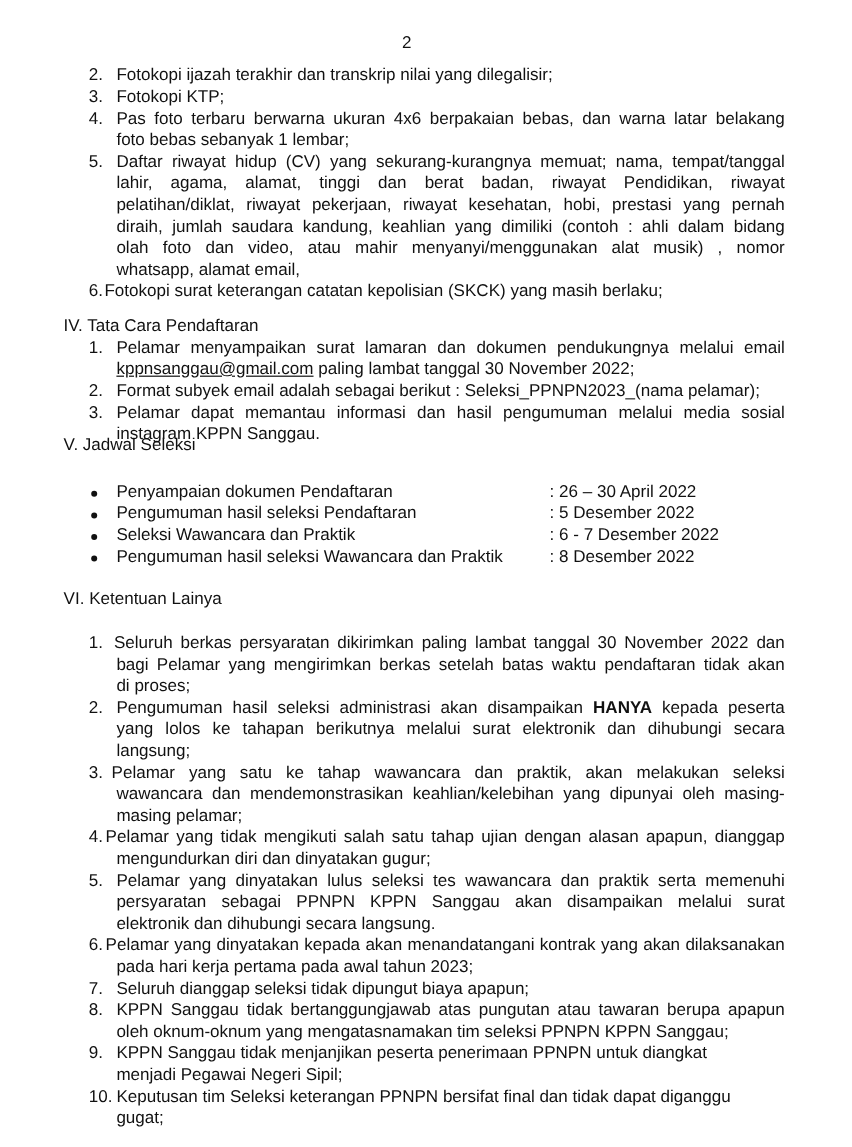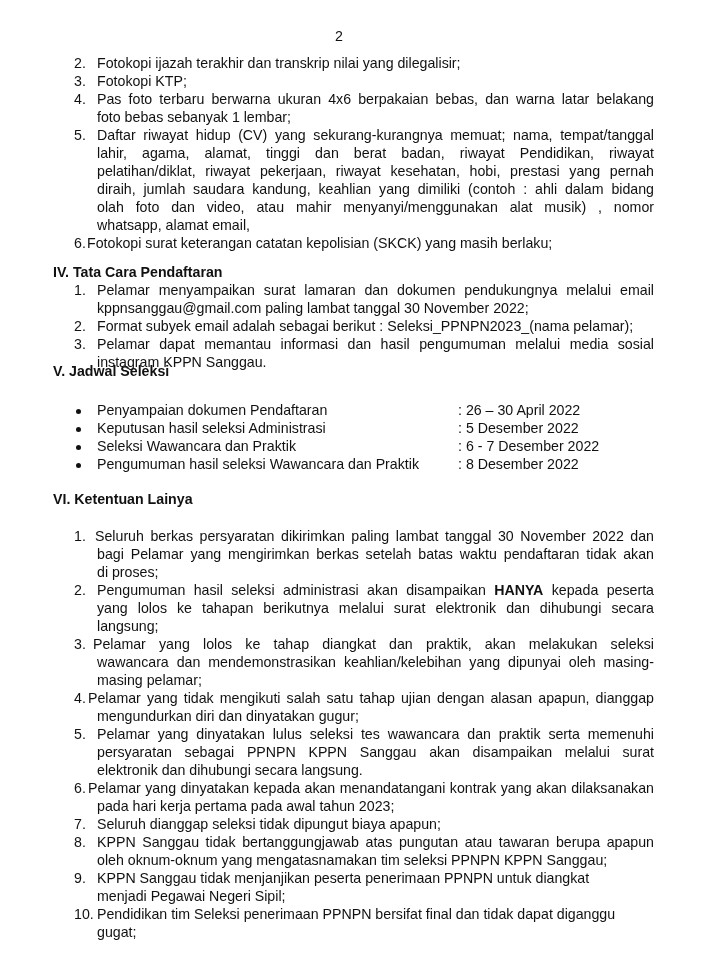--- a/index.html
+++ b/index.html
@@ -4,23 +4,23 @@
 <style>
   html, body { margin: 0; padding: 0; background: #ffffff; }
   body {
     width: 710px; height: 956px; position: relative; overflow: hidden;
     font-family: "Liberation Sans", sans-serif; font-size: 14.2px; color: #111111;
   }
   .page-number { position: absolute; top: 28px; left: 0; width: 678px; text-align: center; }
   .ln { position: absolute; white-space: nowrap; line-height: 18px; }
   .just { text-align: justify; text-align-last: justify; white-space: normal; }
   .num { position: absolute; white-space: nowrap; line-height: 18px; }
-  .heading { position: absolute; font-weight: bold; line-height: 18px; }
+  .heading { position: absolute; font-weight: normal; line-height: 18px; }
   .bullet { position: absolute; width: 5px; height: 5px; border-radius: 50%; background: #111; }
-  .link { }
+  .link { text-decoration: underline; }
   b { font-weight: bold; }
 </style>
 </head>
 <body>
 
 <div class="page-number">2</div>
 
 <div>
   <span class="num" style="left:74px;top:54px">2.</span>
   <span class="ln" style="left:97px;top:54px">Fotokopi ijazah terakhir dan transkrip nilai yang dilegalisir;</span>
@@ -60,21 +60,21 @@
 </div>
 
 <div>
   <div class="heading" style="left:53px;top:362px">V. Jadwal Seleksi</div>
 
   <span class="bullet" style="left:76px;top:409px"></span>
   <span class="ln" style="left:97px;top:401px">Penyampaian dokumen Pendaftaran</span>
   <span class="ln" style="left:458px;top:401px">: 26 – 30 April 2022</span>
 
   <span class="bullet" style="left:76px;top:427px"></span>
-  <span class="ln" style="left:97px;top:419px">Keputusan hasil seleksi Administrasi</span>
+  <span class="ln" style="left:97px;top:419px">Pengumuman hasil seleksi Pendaftaran</span>
   <span class="ln" style="left:458px;top:419px">: 5 Desember 2022</span>
 
   <span class="bullet" style="left:76px;top:445px"></span>
   <span class="ln" style="left:97px;top:437px">Seleksi Wawancara dan Praktik</span>
   <span class="ln" style="left:458px;top:437px">: 6 - 7 Desember 2022</span>
 
   <span class="bullet" style="left:76px;top:463px"></span>
   <span class="ln" style="left:97px;top:455px">Pengumuman hasil seleksi Wawancara dan Praktik</span>
   <span class="ln" style="left:458px;top:455px">: 8 Desember 2022</span>
 </div>
@@ -86,21 +86,21 @@
   <div class="ln just" style="left:95px;top:527px;width:559px">Seluruh berkas persyaratan dikirimkan paling lambat tanggal 30 November 2022 dan</div>
   <div class="ln just" style="left:97px;top:545px;width:557px">bagi Pelamar yang mengirimkan berkas setelah batas waktu pendaftaran tidak akan</div>
   <span class="ln" style="left:97px;top:563px">di proses;</span>
 
   <span class="num" style="left:74px;top:581px">2.</span>
   <div class="ln just" style="left:97px;top:581px;width:557px"><span>Pengumuman hasil seleksi administrasi akan disampaikan </span><b>HANYA</b><span> kepada peserta</span></div>
   <div class="ln just" style="left:97px;top:599px;width:557px">yang lolos ke tahapan berikutnya melalui surat elektronik dan dihubungi secara</div>
   <span class="ln" style="left:97px;top:617px">langsung;</span>
 
   <span class="num" style="left:74px;top:635px">3.</span>
-  <div class="ln just" style="left:93px;top:635px;width:561px">Pelamar yang lolos ke tahap diangkat dan praktik, akan melakukan seleksi</div>
+  <div class="ln just" style="left:93px;top:635px;width:561px">Pelamar yang satu ke tahap wawancara dan praktik, akan melakukan seleksi</div>
   <div class="ln just" style="left:97px;top:653px;width:557px">wawancara dan mendemonstrasikan keahlian/kelebihan yang dipunyai oleh masing-</div>
   <span class="ln" style="left:97px;top:671px">masing pelamar;</span>
 
   <span class="num" style="left:74px;top:689px">4.</span>
   <div class="ln just" style="left:88px;top:689px;width:566px">Pelamar yang tidak mengikuti salah satu tahap ujian dengan alasan apapun, dianggap</div>
   <span class="ln" style="left:97px;top:707px">mengundurkan diri dan dinyatakan gugur;</span>
 
   <span class="num" style="left:74px;top:725px">5.</span>
   <div class="ln just" style="left:97px;top:725px;width:557px">Pelamar yang dinyatakan lulus seleksi tes wawancara dan praktik serta memenuhi</div>
   <div class="ln just" style="left:97px;top:743px;width:557px">persyaratan sebagai PPNPN KPPN Sanggau akan disampaikan melalui surat</div>
@@ -115,15 +115,15 @@
 
   <span class="num" style="left:74px;top:833px">8.</span>
   <div class="ln just" style="left:97px;top:833px;width:557px">KPPN Sanggau tidak bertanggungjawab atas pungutan atau tawaran berupa apapun</div>
   <span class="ln" style="left:97px;top:851px">oleh oknum-oknum yang mengatasnamakan tim seleksi PPNPN KPPN Sanggau;</span>
 
   <span class="num" style="left:74px;top:869px">9.</span>
   <span class="ln" style="left:97px;top:869px">KPPN Sanggau tidak menjanjikan peserta penerimaan PPNPN untuk diangkat</span>
   <span class="ln" style="left:97px;top:887px">menjadi Pegawai Negeri Sipil;</span>
 
   <span class="num" style="left:74px;top:905px">10.</span>
-  <span class="ln" style="left:97px;top:905px">Pendidikan tim Seleksi penerimaan PPNPN bersifat final dan tidak dapat diganggu</span>
+  <span class="ln" style="left:97px;top:905px">Keputusan tim Seleksi keterangan PPNPN bersifat final dan tidak dapat diganggu</span>
   <span class="ln" style="left:97px;top:923px">gugat;</span>
 </div>
 
 </body></html>

